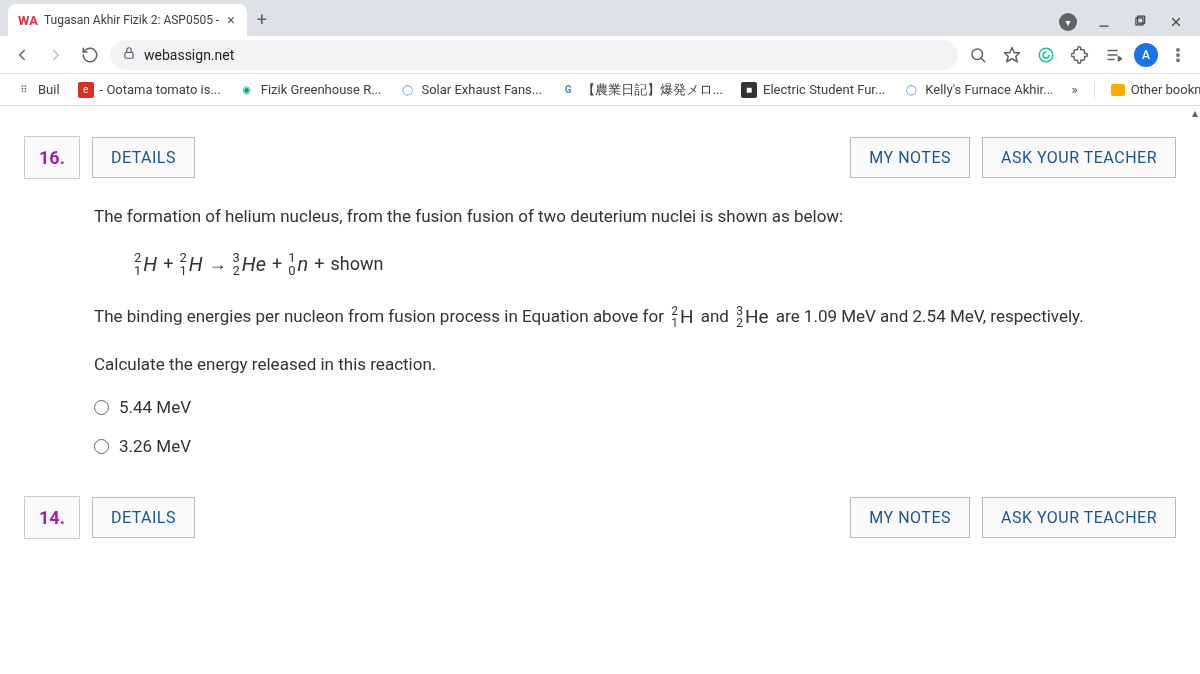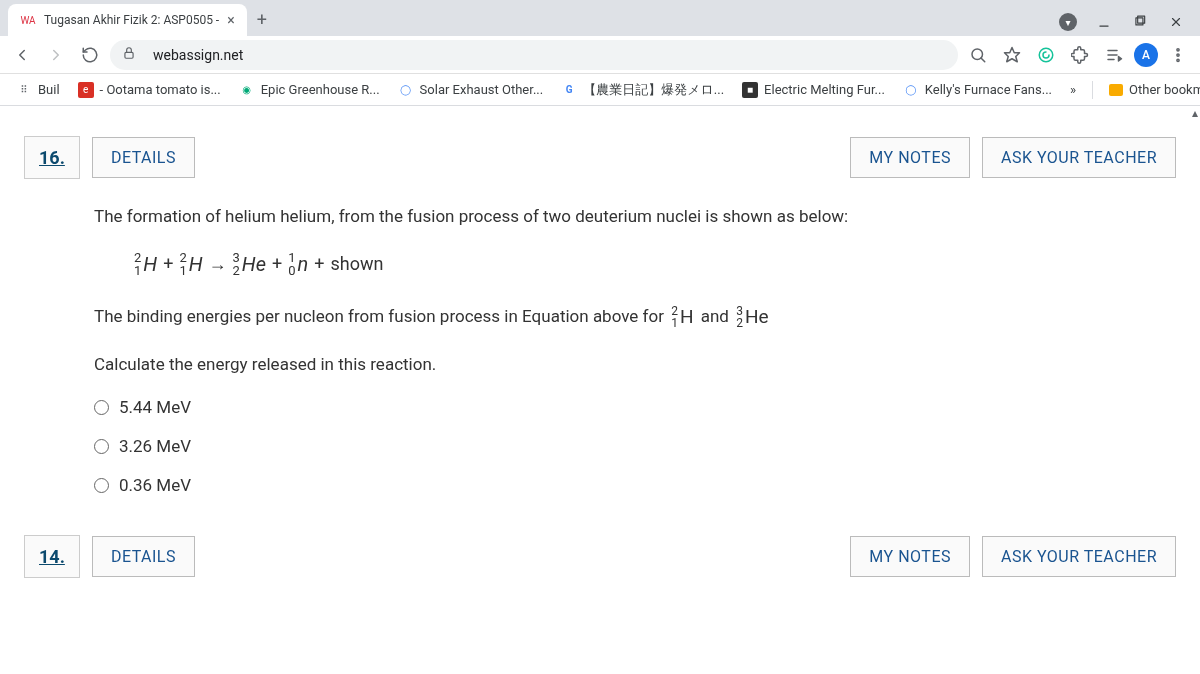--- a/index.html
+++ b/index.html
@@ -1,50 +1,50 @@
 <!DOCTYPE html>
 <html><head>
 <meta charset="utf-8">
 <style>
 * { margin: 0; padding: 0; box-sizing: border-box; font-family: -apple-system, BlinkMacSystemFont, "Segoe UI", Roboto, Arial, sans-serif; }
 body { background: #fff; width: 1200px; height: 674px; overflow: hidden; position: relative; }
 
 .titlebar { background: #dee1e6; height: 36px; display: flex; align-items: flex-end; padding: 0 8px; }
 .tab { background: #fff; border-radius: 8px 8px 0 0; padding: 8px 12px; display: flex; align-items: center; gap: 8px; font-size: 12px; color: #3c4043; max-width: 240px; }
-.tab-favicon { width: 16px; height: 16px; display: inline-flex; align-items: center; justify-content: center; font-size: 10px; font-weight: normal; color: #d34; }
+.tab-favicon { width: 16px; height: 16px; display: inline-flex; align-items: center; justify-content: center; font-size: 13px; font-weight: bold; color: #d34; }
 .tab-close { color: #5f6368; font-size: 14px; cursor: pointer; }
 .new-tab { padding: 6px 10px; color: #5f6368; font-size: 18px; cursor: pointer; }
 .win-controls { margin-left: auto; display: flex; gap: 4px; align-items: center; }
 .win-btn { width: 32px; height: 28px; display: flex; align-items: center; justify-content: center; color: #3c4043; cursor: pointer; }
 .win-btn svg { width: 14px; height: 14px; }
 .down-circle { width: 18px; height: 18px; background: #5f6368; border-radius: 50%; display: flex; align-items: center; justify-content: center; color: #fff; font-size: 10px; }
 
 .toolbar { background: #fff; height: 38px; display: flex; align-items: center; padding: 0 8px; gap: 6px; border-bottom: 1px solid #e0e0e0; }
 .nav-btn { width: 28px; height: 28px; display: flex; align-items: center; justify-content: center; color: #5f6368; cursor: pointer; border-radius: 50%; }
 .nav-btn svg { width: 18px; height: 18px; }
-.addrbar { flex: 1; background: #f1f3f4; border-radius: 16px; height: 30px; display: flex; align-items: center; padding: 0 12px; gap: 17px; font-size: 14px; color: #202124; }
+.addrbar { flex: 1; background: #f1f3f4; border-radius: 16px; height: 30px; display: flex; align-items: center; padding: 0 12px; gap: 8px; font-size: 14px; color: #202124; }
 .addrbar .lock { color: #5f6368; }
 .addrbar .url-path { color: #5f6368; }
 .tb-icon { width: 28px; height: 28px; display: flex; align-items: center; justify-content: center; color: #5f6368; cursor: pointer; }
 .tb-icon svg { width: 18px; height: 18px; }
 .avatar { width: 24px; height: 24px; background: #1a73e8; color: #fff; border-radius: 50%; display: flex; align-items: center; justify-content: center; font-size: 12px; font-weight: 500; }
 
 .bmbar { background: #fff; height: 32px; display: flex; align-items: center; padding: 0 8px; gap: 2px; border-bottom: 1px solid #dadce0; font-size: 13px; color: #3c4043; }
 .bm-item { display: flex; align-items: center; gap: 6px; padding: 4px 8px; cursor: pointer; border-radius: 4px; white-space: nowrap; }
 .bm-favicon { width: 16px; height: 16px; display: inline-flex; align-items: center; justify-content: center; border-radius: 2px; font-size: 10px; }
 .bm-overflow { margin-left: auto; display: flex; align-items: center; gap: 8px; }
 .bm-divider { width: 1px; height: 18px; background: #dadce0; }
 .ob-folder { width: 14px; height: 12px; background: #f9ab00; border-radius: 2px; display: inline-block; }
 
 .content { height: calc(674px - 36px - 38px - 32px); overflow-y: auto; padding: 30px 24px; position: relative; }
 .scrollup { position: absolute; top: 0; right: 2px; color: #5f6368; font-size: 12px; }
 
 .question { margin-bottom: 30px; }
 .q-header { display: flex; align-items: center; gap: 12px; margin-bottom: 24px; }
-.q-num { border: 1px solid #ccc; padding: 10px 14px; font-size: 18px; font-weight: bold; color: #0c4a6e; background: #fafafa; text-decoration: underline; }
+.q-num { border: 1px solid #ccc; padding: 10px 14px; font-size: 18px; font-weight: bold; color: #a21caf; background: #fafafa; }
 .q-btn { border: 1px solid #bbb; padding: 10px 18px; font-size: 16px; color: #1a5490; background: #fafafa; cursor: pointer; letter-spacing: 0.5px; }
 .q-spacer { flex: 1; }
 
 .q-body { padding-left: 70px; color: #333; font-size: 17px; line-height: 1.6; }
 .q-body p { margin-bottom: 18px; }
 .equation { margin: 12px 0 22px 40px; font-family: Georgia, serif; font-size: 18px; display: flex; align-items: center; gap: 6px; }
 .nuclide { display: inline-flex; align-items: center; }
 .nuclide .az { display: inline-flex; flex-direction: column; font-size: 13px; line-height: 13px; text-align: right; margin-right: 2px; }
 .nuclide .sym { font-size: 20px; font-style: italic; }
 .inline-nuc { display: inline-flex; align-items: center; vertical-align: middle; font-family: Georgia, serif; margin: 0 3px; }
@@ -160,37 +160,37 @@
   <div class="bm-item">
     <span class="bm-favicon" style="color:#5f6368">⠿</span>
     <span>Buil</span>
   </div>
   <div class="bm-item">
       <span class="bm-favicon" style="background:#d93025;color:#fff">e</span>
       <span>- Ootama tomato is...</span>
     </div>
   <div class="bm-item">
       <span class="bm-favicon" style="color:#0a7">◉</span>
-      <span>Epic Greenhouse R...</span>
+      <span>Fizik Greenhouse R...</span>
     </div>
   <div class="bm-item">
       <span class="bm-favicon" style="color:#4285f4">◯</span>
-      <span>Solar Exhaust Other...</span>
+      <span>Solar Exhaust Fans...</span>
     </div>
   <div class="bm-item">
       <span class="bm-favicon" style="color:#4285f4;font-weight:bold">G</span>
       <span>【農業日記】爆発メロ...</span>
     </div>
   <div class="bm-item">
       <span class="bm-favicon" style="background:#333;color:#fff">■</span>
-      <span>Electric Melting Fur...</span>
+      <span>Electric Student Fur...</span>
     </div>
   <div class="bm-item">
       <span class="bm-favicon" style="color:#4285f4">◯</span>
-      <span>Kelly's Furnace Fans...</span>
+      <span>Kelly's Furnace Akhir...</span>
     </div>
   <div class="bm-overflow">
     <span class="bm-item">»</span>
     <span class="bm-divider"></span>
     <div class="bm-item">
         <span class="ob-folder"></span>
         <span>Other bookmarks</span>
       </div>
 
   </div>
@@ -201,21 +201,21 @@
 
   <div class="question">
     <div class="q-header">
       <div class="q-num">16.</div>
       <div class="q-btn">DETAILS</div>
       <div class="q-spacer"></div>
       <div class="q-btn">MY NOTES</div>
       <div class="q-btn">ASK YOUR TEACHER</div>
     </div>
     <div class="q-body">
-      <p>The formation of helium helium, from the fusion process of two deuterium nuclei is shown as below:</p>
+      <p>The formation of helium nucleus, from the fusion fusion of two deuterium nuclei is shown as below:</p>
 
       <div class="equation">
         <span class="nuclide">
             <span class="az">
               <span>2</span>
               <span>1</span>
             </span>
             <span class="sym">H</span>
           </span>
         <span>+</span>
@@ -256,36 +256,33 @@
             <span class="sym" style="font-size:19px">H</span>
           </span>
         <span> and </span>
         <span class="inline-nuc">
             <span class="az lower-inline" style="display:inline-flex;flex-direction:column;text-align:right;margin-right:2px">
               <span>3</span>
               <span>2</span>
             </span>
             <span class="sym" style="font-size:19px">He</span>
           </span>
+        <span> are 1.09 MeV and 2.54 MeV, respectively.</span>
       </p>
       <p style="margin-bottom:0">Calculate the energy released in this reaction.</p>
 
       <ul class="options">
         <li>
             <span class="radio"></span>
             <span>5.44 MeV</span>
           </li>
         <li>
             <span class="radio"></span>
             <span>3.26 MeV</span>
           </li>
-        <li>
-            <span class="radio"></span>
-            <span>0.36 MeV</span>
-          </li>
       </ul>
 
     </div>
   </div>
 
   <div class="question">
     <div class="q-header">
       <div class="q-num">14.</div>
       <div class="q-btn">DETAILS</div>
       <div class="q-spacer"></div>

